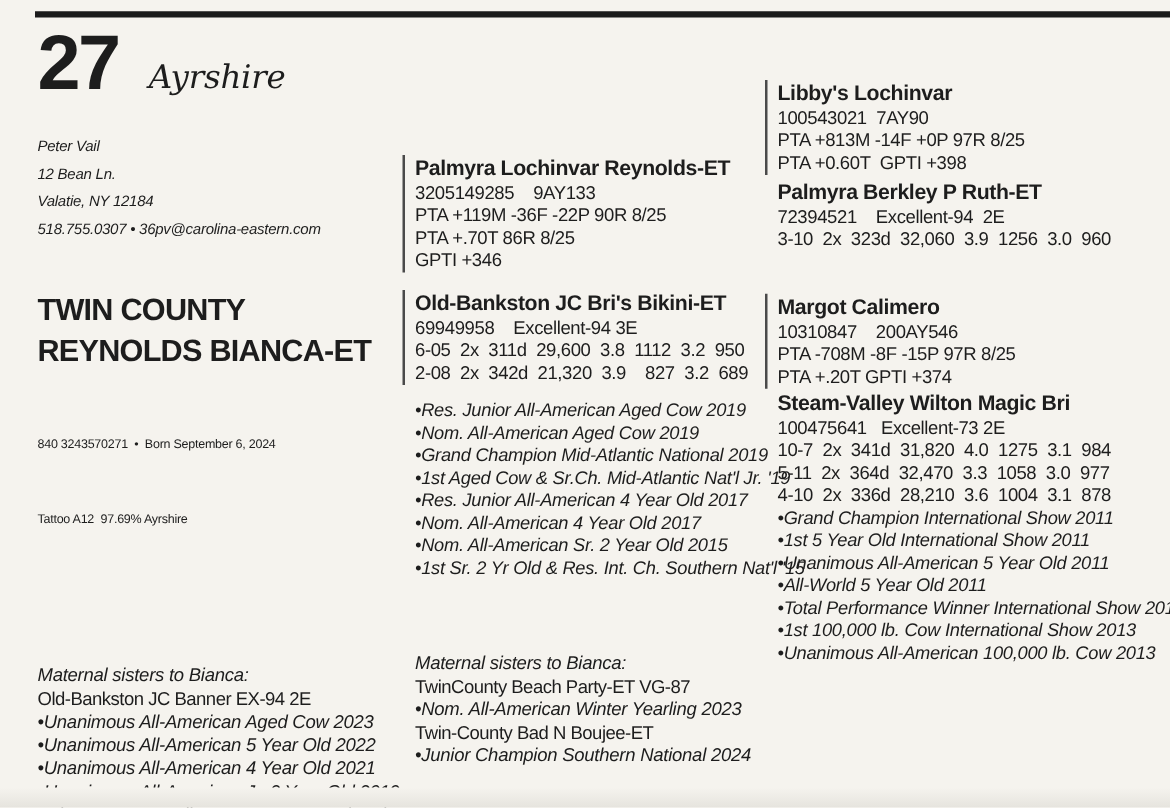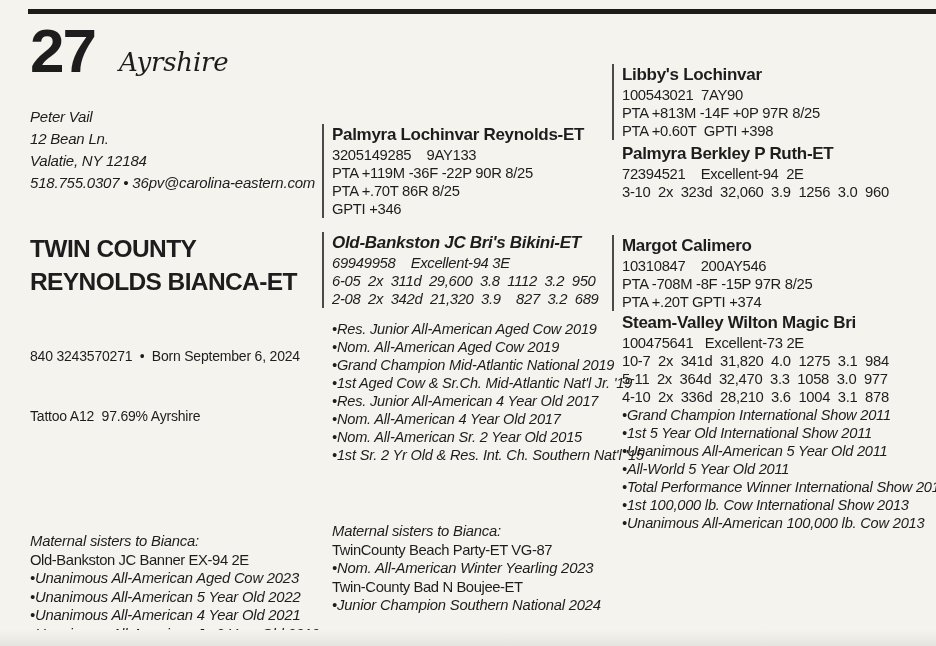--- a/index.html
+++ b/index.html
@@ -23,42 +23,42 @@
   .col { position: absolute; top: 0; }
   .col-left  { left: 30px;  width: 292px; }
   .col-mid   { left: 322px; width: 298px; }
   .col-right { left: 612px; width: 324px; }
 
   .lot-row { display:flex; align-items:flex-end; margin-top:22px; height:54px; }
   .lot-num { font-size:62px; line-height:50px; font-weight:bold; letter-spacing:-2px; }
   .breed   { font-family:"DejaVu Serif", serif; font-style:italic; font-size:26px;
              line-height:26px; margin-left:24px; padding-bottom:1px; }
 
-  .consignor { margin-top:30px; font-style:italic; font-size:15px; line-height:22px; }
+  .consignor { margin-top:30px; font-style:italic; font-size:12px; line-height:22px; }
 
   .animal-name { margin-top:38px; font-weight:bold; font-size:24.5px; line-height:33px;
                  letter-spacing:-0.6px; white-space:nowrap; }
-  .animal-meta { margin-top:8px; font-size:14px; line-height:20px; white-space:pre; }
+  .animal-meta { margin-top:8px; font-size:10px; line-height:20px; white-space:pre; }
 
   .sisters { font-size:14.8px; line-height:18.6px; }
   .sisters-left { margin-top:66px; }
   .sisters-heading { font-style:italic; }
   .sister-name { letter-spacing:-0.4px; white-space:nowrap; }
   .award { font-style:italic; white-space:nowrap; }
 
   .ped-name { font-weight:bold; font-size:17px; line-height:22px;
               letter-spacing:-0.3px; white-space:nowrap; }
   .data-line { font-size:14.8px; line-height:18px; white-space:pre; letter-spacing:-0.3px; }
   .award-line { font-style:italic; font-size:14.6px; line-height:18px; white-space:nowrap; }
 
   .bracket { border-left:2px solid #4a4a4a; padding-left:8px; }
   .block   { padding-left:10px; }
 
   .sire-block   { margin-top:124px; }
-  .dam-head     { margin-top:14px;font-style:italic; }
+  .dam-head     { margin-top:14px; }
   .mid-awards   { margin-top:12px; }
   .sisters-mid  { margin-top:58px; }
 
   .libby-block   { margin-top:64px; }
   .berkley-block { margin-top:3px; }
   .margot-block  { margin-top:34px; }
   .steam-block   { margin-top:1px; }
 </style>
 </head>
 <body>

